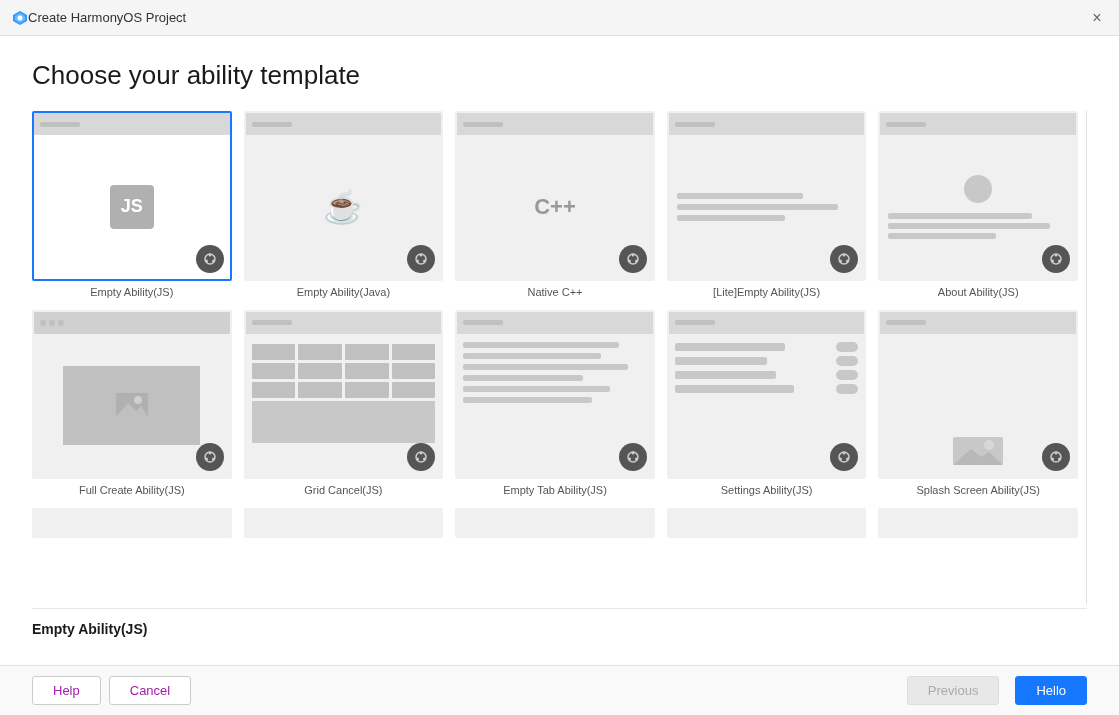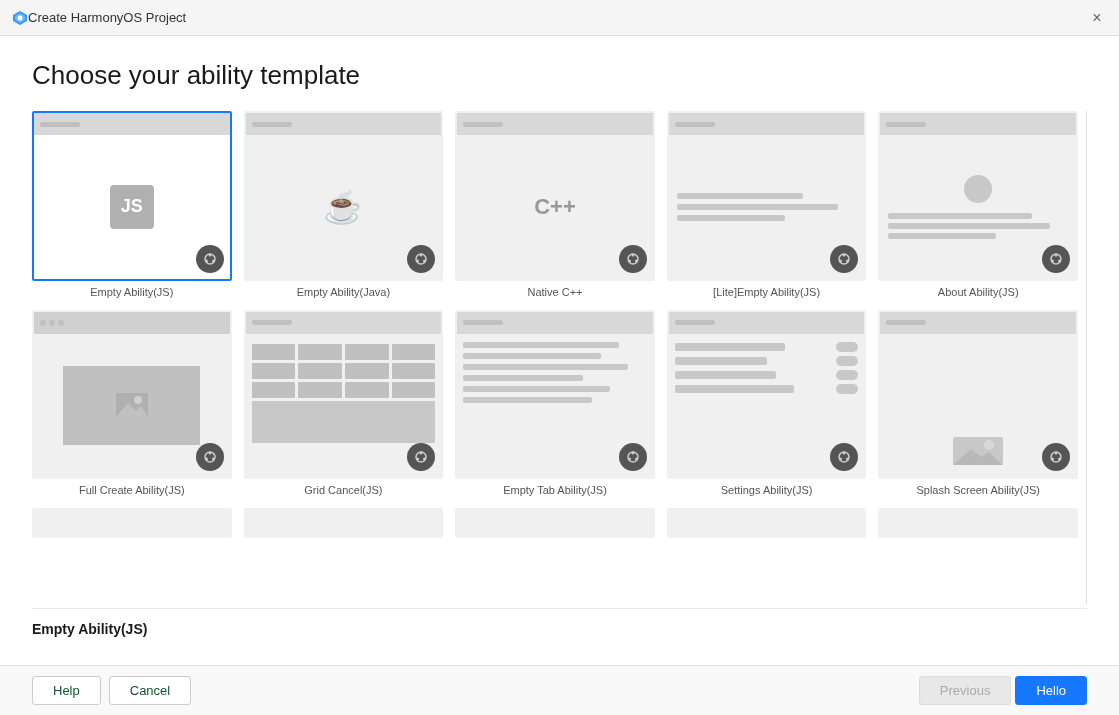--- a/index.html
+++ b/index.html
@@ -218,31 +218,31 @@
       padding: 10px 32px;
       border-top: 1px solid #e0e0e0;
       background: #f9f9f9;
     }
     .footer-left {
       display: flex;
       gap: 8px;
     }
     .footer-right {
       display: flex;
-      gap: 4px;
+      gap: 16px;
       justify-content: space-between;
     }
     .btn {
       padding: 6px 20px;
       border-radius: 3px;
       font-size: 13px;
       cursor: pointer;
       border: 1px solid #ccc;
       background: #fff;
-      color: #14532d;
+      color: #a21caf;
     }
     .btn-primary {
       background: #1677ff;
       color: #fff;
       border-color: #1677ff;
     }
     .btn-disabled {
       background: #e8e8e8;
       color: #aaa;
       border-color: #ddd;

